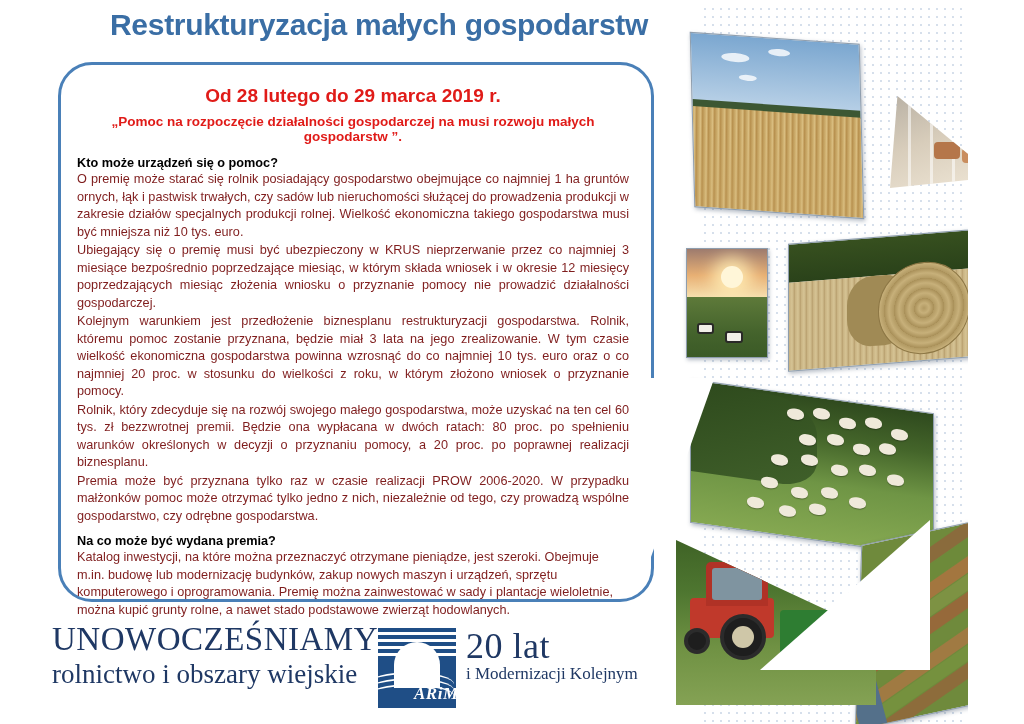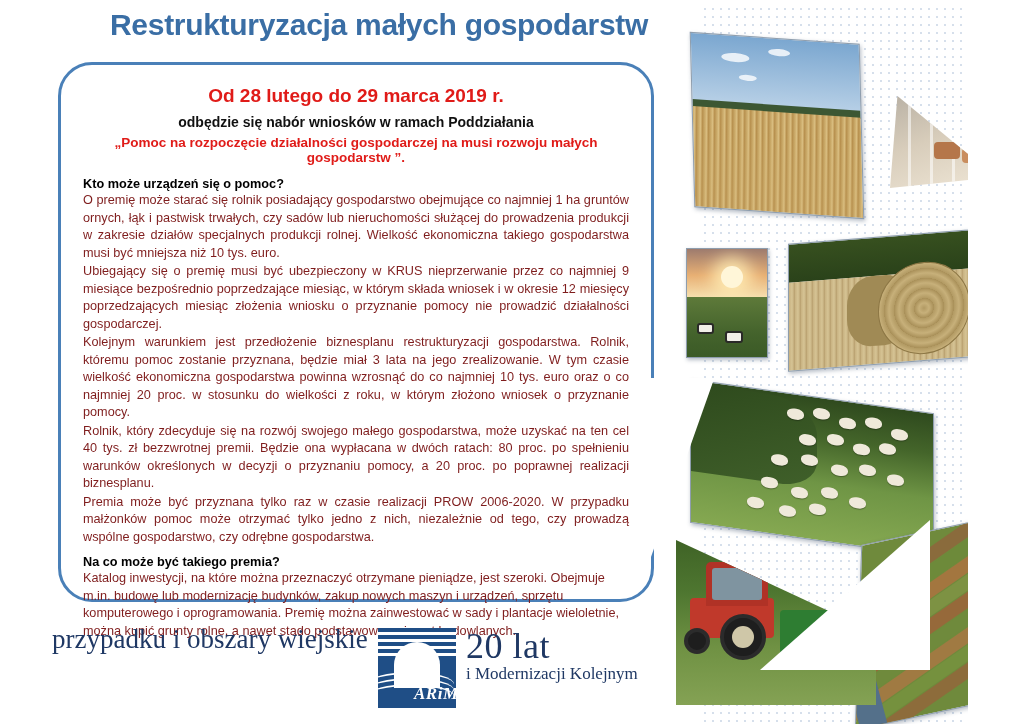--- a/index.html
+++ b/index.html
@@ -46,21 +46,21 @@
   
   .card {
     position: absolute;
     left: 58px; top: 62px;
     width: 596px; height: 540px;
     border: 3px solid #4a80b8;
     border-radius: 34px;
     background: #ffffff;
   }
 
-  .card-inner { padding: 20px 22px 10px 22px; }
+  .card-inner { padding: 20px 22px 10px 16px; }
 
   .hdr-red {
     text-align: center;
     color: #e01b18;
     font-weight: bold;
     font-size: 19px;
     margin-bottom: 7px;
   }
   .hdr-black {
     text-align: center;
@@ -356,39 +356,39 @@
 
   <div class="sheet-white"></div>
   <div class="sheet-white topband"></div>
 
   <div class="title">Restrukturyzacja małych gospodarstw</div>
 
   <div class="card">
     <div class="card-inner">
 
       <div class="hdr-red">Od 28 lutego do 29 marca 2019 r.</div>
-      <div class="hdr-black">odbędzie się nabór wniosków w ramach Poddziałania</div>
       <div class="hdr-red2">„Pomoc na rozpoczęcie działalności gospodarczej na musi rozwoju małych gospodarstw ”.</div>
 
       <div class="q">Kto może urządzeń się o pomoc?</div>
       <div class="p">O premię może starać się rolnik posiadający gospodarstwo obejmujące co najmniej 1 ha gruntów ornych, łąk i pastwisk trwałych, czy sadów lub nieruchomości służącej do prowadzenia produkcji w zakresie działów specjalnych produkcji rolnej. Wielkość ekonomiczna takiego gospodarstwa musi być mniejsza niż 10 tys. euro.</div>
-      <div class="p">Ubiegający się o premię musi być ubezpieczony w KRUS nieprzerwanie przez co najmniej 9 miesiące bezpośrednio poprzedzające miesiąc, w którym składa wniosek i w okresie 12 miesięcy poprzedzających miesiąc złożenia wniosku o przyznanie pomocy nie prowadzić działalności gospodarczej.</div>
+      <div class="p">Ubiegający się o premię musi być ubezpieczony w KRUS nieprzerwanie przez co najmniej 3 miesiące bezpośrednio poprzedzające miesiąc, w którym składa wniosek i w okresie 12 miesięcy poprzedzających miesiąc złożenia wniosku o przyznanie pomocy nie prowadzić działalności gospodarczej.</div>
       <div class="p">Kolejnym warunkiem jest przedłożenie biznesplanu restrukturyzacji gospodarstwa. Rolnik, któremu pomoc zostanie przyznana, będzie miał 3 lata na jego zrealizowanie. W tym czasie wielkość ekonomiczna gospodarstwa powinna wzrosnąć do co najmniej 10 tys. euro oraz o co najmniej 20 proc. w stosunku do wielkości z roku, w którym złożono wniosek o przyznanie pomocy.</div>
 
-      <div class="p">Rolnik, który zdecyduje się na rozwój swojego małego gospodarstwa, może uzyskać na ten cel 40 tys. zł bezzwrotnej premii. Będzie ona wypłacana w dwóch ratach: 80 proc. po spełnieniu warunków określonych w decyzji o przyznaniu pomocy, a 20 proc. po poprawnej realizacji biznesplanu.</div>
+      <div class="p">Rolnik, który zdecyduje się na rozwój swojego małego gospodarstwa, może uzyskać na ten cel 60 tys. zł bezzwrotnej premii. Będzie ona wypłacana w dwóch ratach: 80 proc. po spełnieniu warunków określonych w decyzji o przyznaniu pomocy, a 20 proc. po poprawnej realizacji biznesplanu.</div>
       <div class="p">Premia może być przyznana tylko raz w czasie realizacji PROW 2006-2020. W przypadku małżonków pomoc może otrzymać tylko jedno z nich, niezależnie od tego, czy prowadzą wspólne gospodarstwo, czy odrębne gospodarstwa.</div>
 
-      <div class="q">Na co może być takiego premia?</div>
+      <div class="q">Na co może być wydana premia?</div>
       <div class="p last-left">Katalog inwestycji, na które można przeznaczyć otrzymane pieniądze, jest szeroki. Obejmuje m.in. budowę lub modernizację budynków, zakup  nowych maszyn i urządzeń, sprzętu komputerowego i oprogramowania.  Premię można zainwestować w sady i plantacje wieloletnie, można kupić grunty rolne, a nawet stado podstawowe zwierząt hodowlanych.</div>
 
     </div>
   </div>
 
   <div class="slogan">
-    <div class="line2">przypadku i obszary wiejskie</div>
+    <div class="line1">UNOWOCZEŚNIAMY</div>
+    <div class="line2">rolnictwo i obszary wiejskie</div>
   </div>
 
   <div class="logo">
     <div class="logo-mark">
       <div class="stripe" style="top:4px"></div>
       <div class="stripe" style="top:11px"></div>
       <div class="stripe" style="top:18px"></div>
       <div class="stripe" style="top:25px"></div>
       <div class="sun"></div>
       <div class="field" style="top:44px"></div>

